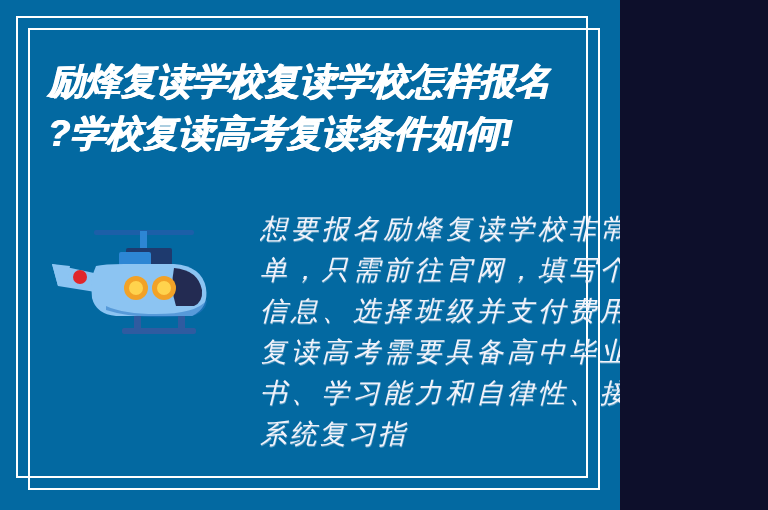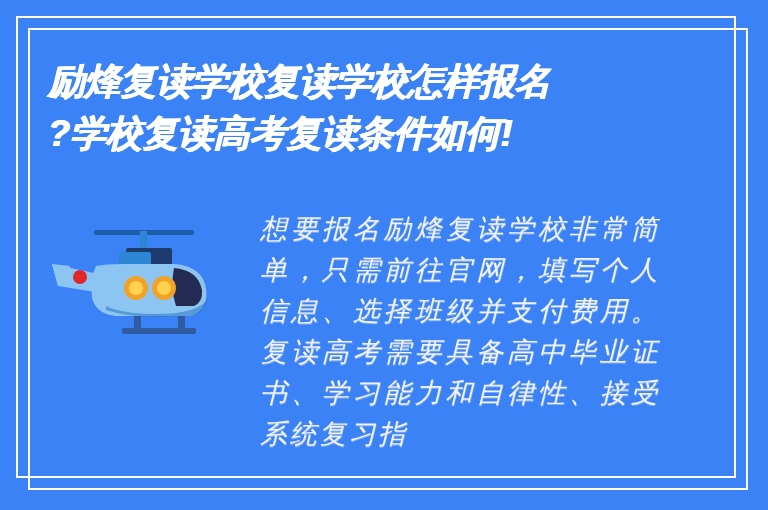--- a/index.html
+++ b/index.html
@@ -2,23 +2,23 @@
 <html><head>
 <meta charset="utf-8">
 <style>
   html, body {
     margin: 0;
     padding: 0;
     background: #0d0f2b;
   }
   #poster {
     position: relative;
-    width: 768px;
+    width: 620px;
     height: 510px;
-    background: #3b82f6;
+    background: #0369a1;
     overflow: hidden;
     font-family: "Liberation Sans", "DejaVu Sans", sans-serif;
   }
 
   
   .frame {
     position: absolute;
     border: 2px solid #ffffff;
     pointer-events: none;
   }

